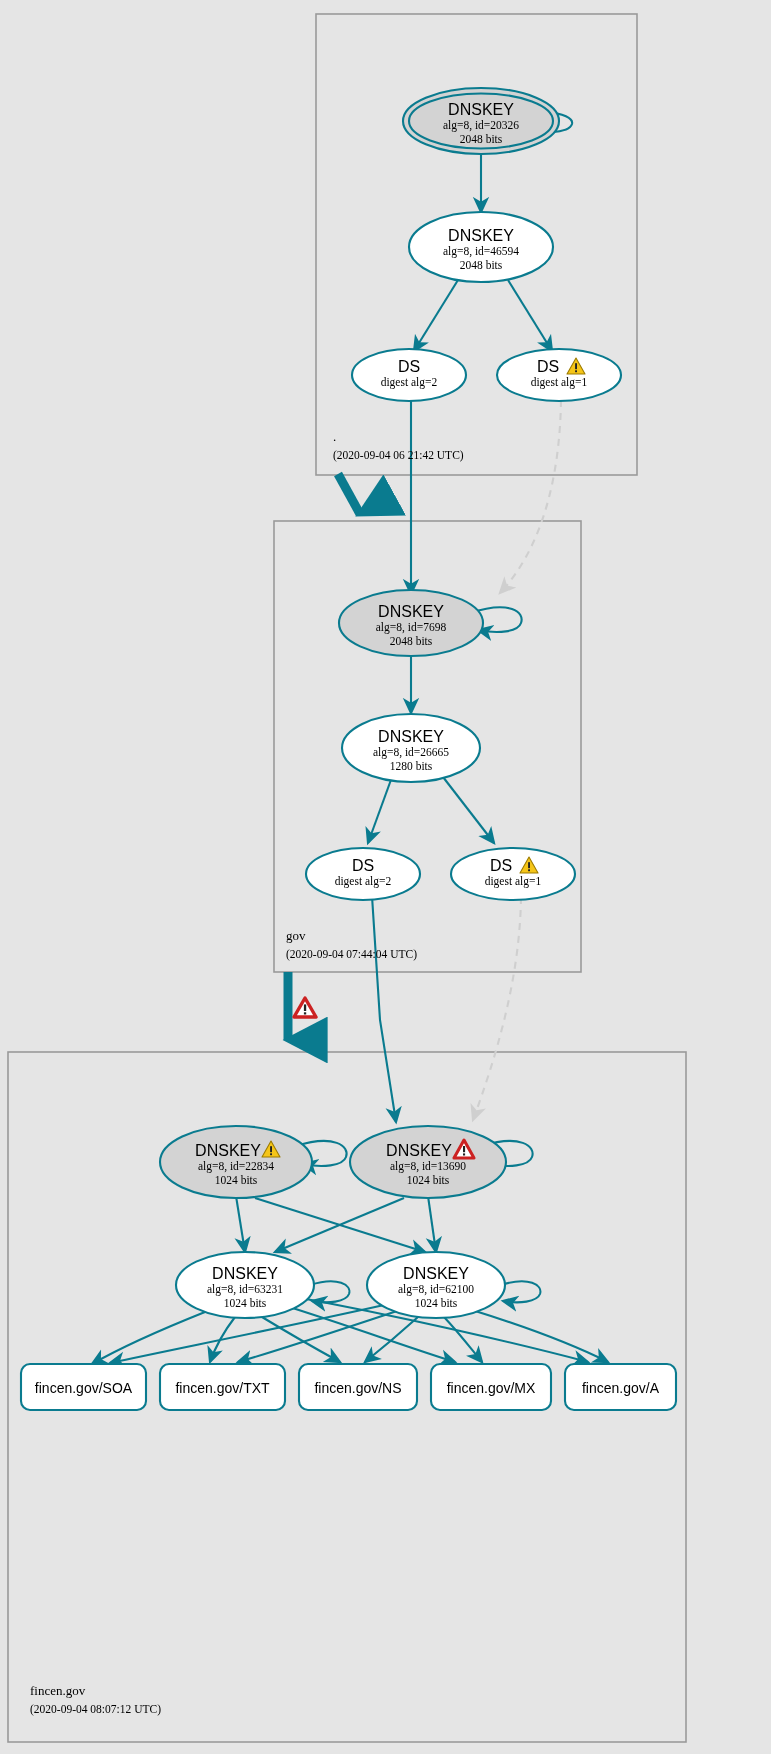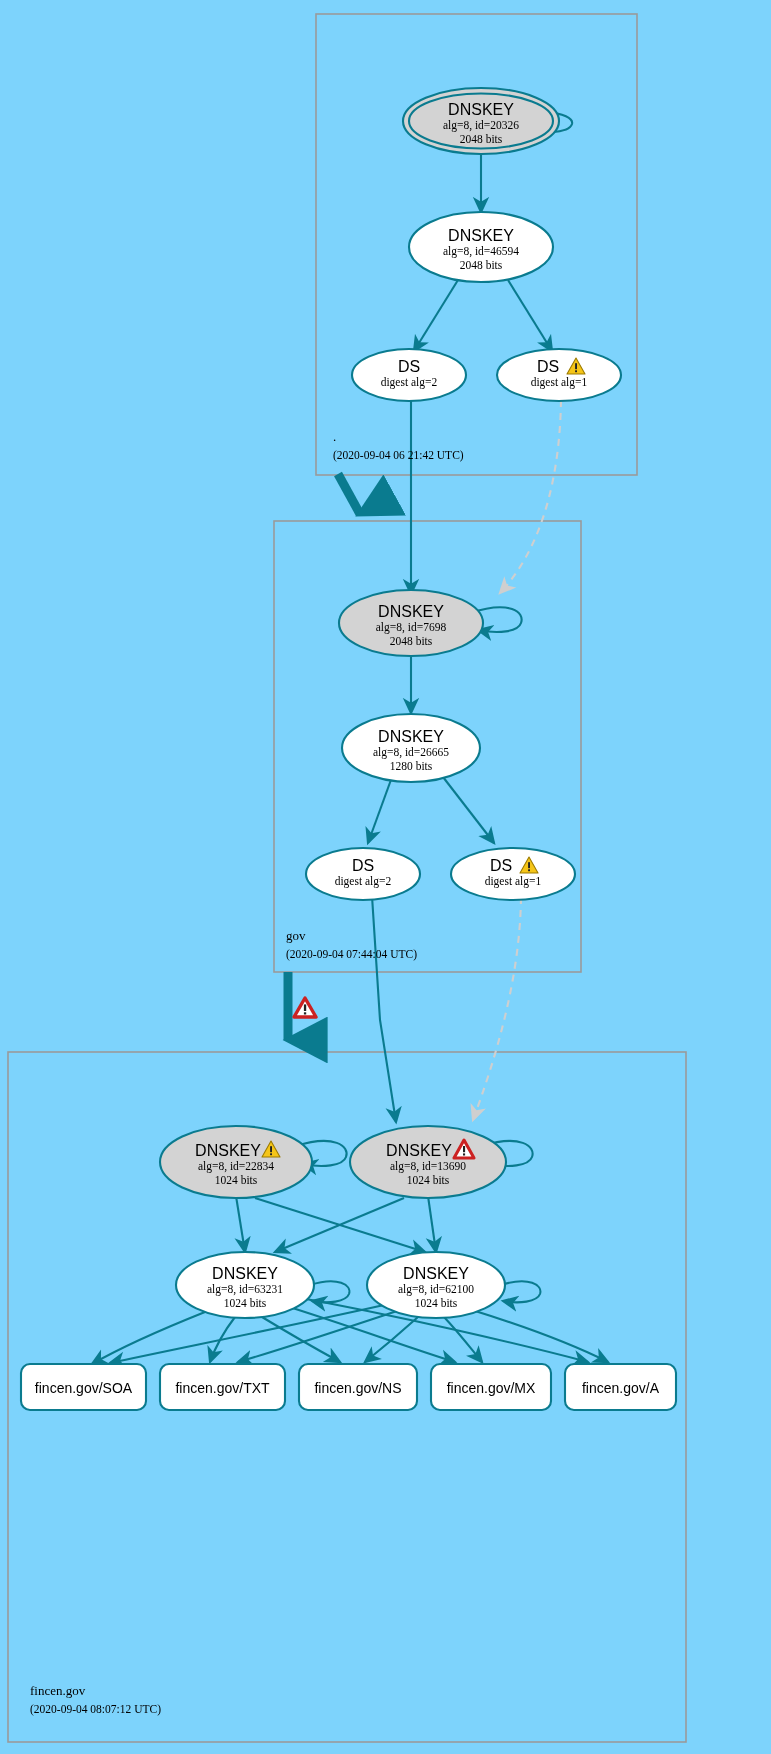--- a/index.html
+++ b/index.html
@@ -1,17 +1,17 @@
 <!DOCTYPE html>
 <html><head>
 <meta charset="utf-8">
 <style>
   html,body{margin:0;padding:0;background:#ffffff;}
   body{font-family:"Liberation Sans",sans-serif;}
-  #stage{position:relative;width:771px;height:1754px;overflow:hidden;background:#7dd3fc;}
+  #stage{position:relative;width:771px;height:1754px;overflow:hidden;background:#e5e5e5;}
   svg#graph{position:absolute;left:0;top:0;width:771px;height:1754px;}
 
   .zone-box{fill:none;stroke:#9a9a9a;stroke-width:1.6;}
   .edge{fill:none;stroke:#0a7b8f;stroke-width:2.1;}
   .edge-thick{fill:none;stroke:#0a7b8f;stroke-width:9;}
   .edge-dash{fill:none;stroke:#cfcfcf;stroke-width:2.1;stroke-dasharray:7 6;}
   .node-ell{stroke:#0a7b8f;stroke-width:2.1;}
   .fill-gray{fill:#d3d3d3;}
   .fill-white{fill:#ffffff;}
   .rrset-box{fill:#ffffff;stroke:#0a7b8f;stroke-width:2.1;rx:9;ry:9;}

